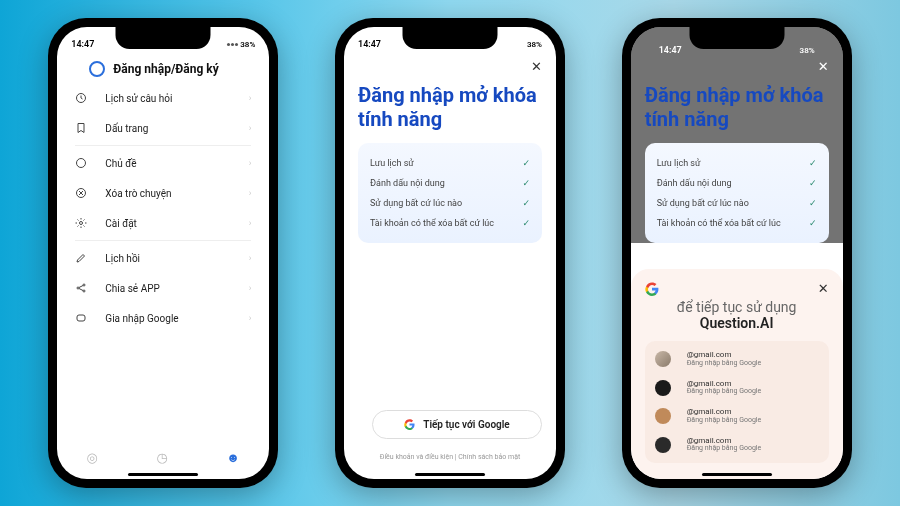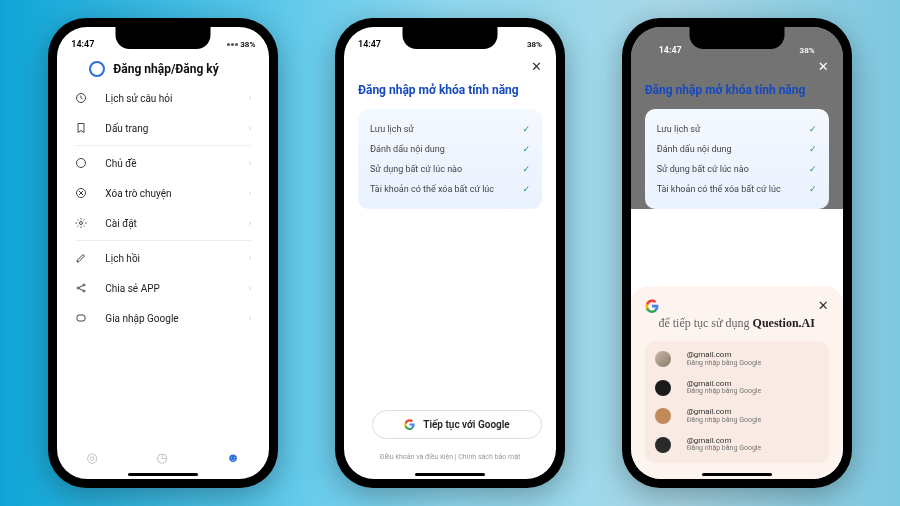--- a/index.html
+++ b/index.html
@@ -55,21 +55,21 @@
   .bottom-nav span { font-size: 13px; color: #bbb; }
   .bottom-nav span.active { color: #2b6fdc; }
   .home-indicator {
     position: absolute; bottom: 3px; left: 50%; transform: translateX(-50%);
     width: 70px; height: 3px; background: #000; border-radius: 2px;
   }
 
   
   .screen2-body { padding: 6px 14px 0; }
   .close-x { position: absolute; top: 32px; right: 14px; font-size: 13px; color: #333; }
-  .title2 { font-size: 12px; font-weight: 700; color: #1649c0; margin: 26px 0 12px; }
+  .title2 { font-size: 20px; font-weight: 700; color: #1649c0; margin: 26px 0 12px; }
   .feature-card {
     background: linear-gradient(180deg, #f4f8ff 0%, #eaf2ff 100%);
     border-radius: 10px; padding: 10px 12px;
   }
   .feature-row {
     display: flex; justify-content: space-between; align-items: center;
     font-size: 9px; color: #444; padding: 5px 0;
   }
   .feature-row .check { color: #2b8a6f; font-size: 9px; }
   .google-btn {
@@ -89,21 +89,21 @@
   .screen3-body { position: relative; padding: 6px 14px 0; }
   .sheet {
     position: absolute; left: 0; right: 0; bottom: 0;
     background: #fdf3ef; border-radius: 18px 18px 30px 30px;
     padding: 12px 14px 16px;
   }
   .sheet-head { display: flex; align-items: flex-start; justify-content: space-between; }
   .sheet-head .g-icon { width: 14px; height: 14px; }
   .sheet-head .sh-x { font-size: 13px; color: #333; }
   .sheet-title { text-align: center; font-size: 12px; font-weight: 500; color: #222; margin-top: 2px; }
-  .sheet-sub { text-align: center; font-size: 12px; color: #666; margin: 3px 0 10px; font-family: Liberation Serif, serif; }
+  .sheet-sub { text-align: center; font-size: 14px; color: #666; margin: 3px 0 10px; }
   .sheet-sub b { color: #222; font-weight: 600; }
   .accounts { background: #f9ebe4; border-radius: 10px; padding: 4px 8px; }
   .acct-row { display: flex; align-items: center; gap: 16px; padding: 6px 2px; }
   .avatar { width: 16px; height: 16px; border-radius: 50%; background: #555; flex-shrink: 0; }
   .avatar.a1 { background: linear-gradient(135deg,#c9b8a8,#8a7a6a); }
   .avatar.a2 { background: #1a1a1a; }
   .avatar.a3 { background: #c08a5a; }
   .avatar.a4 { background: #2a2a2a; }
   .acct-text { display: flex; flex-direction: column; line-height: 1.1; }
   .acct-email { font-size: 8px; color: #333; }

